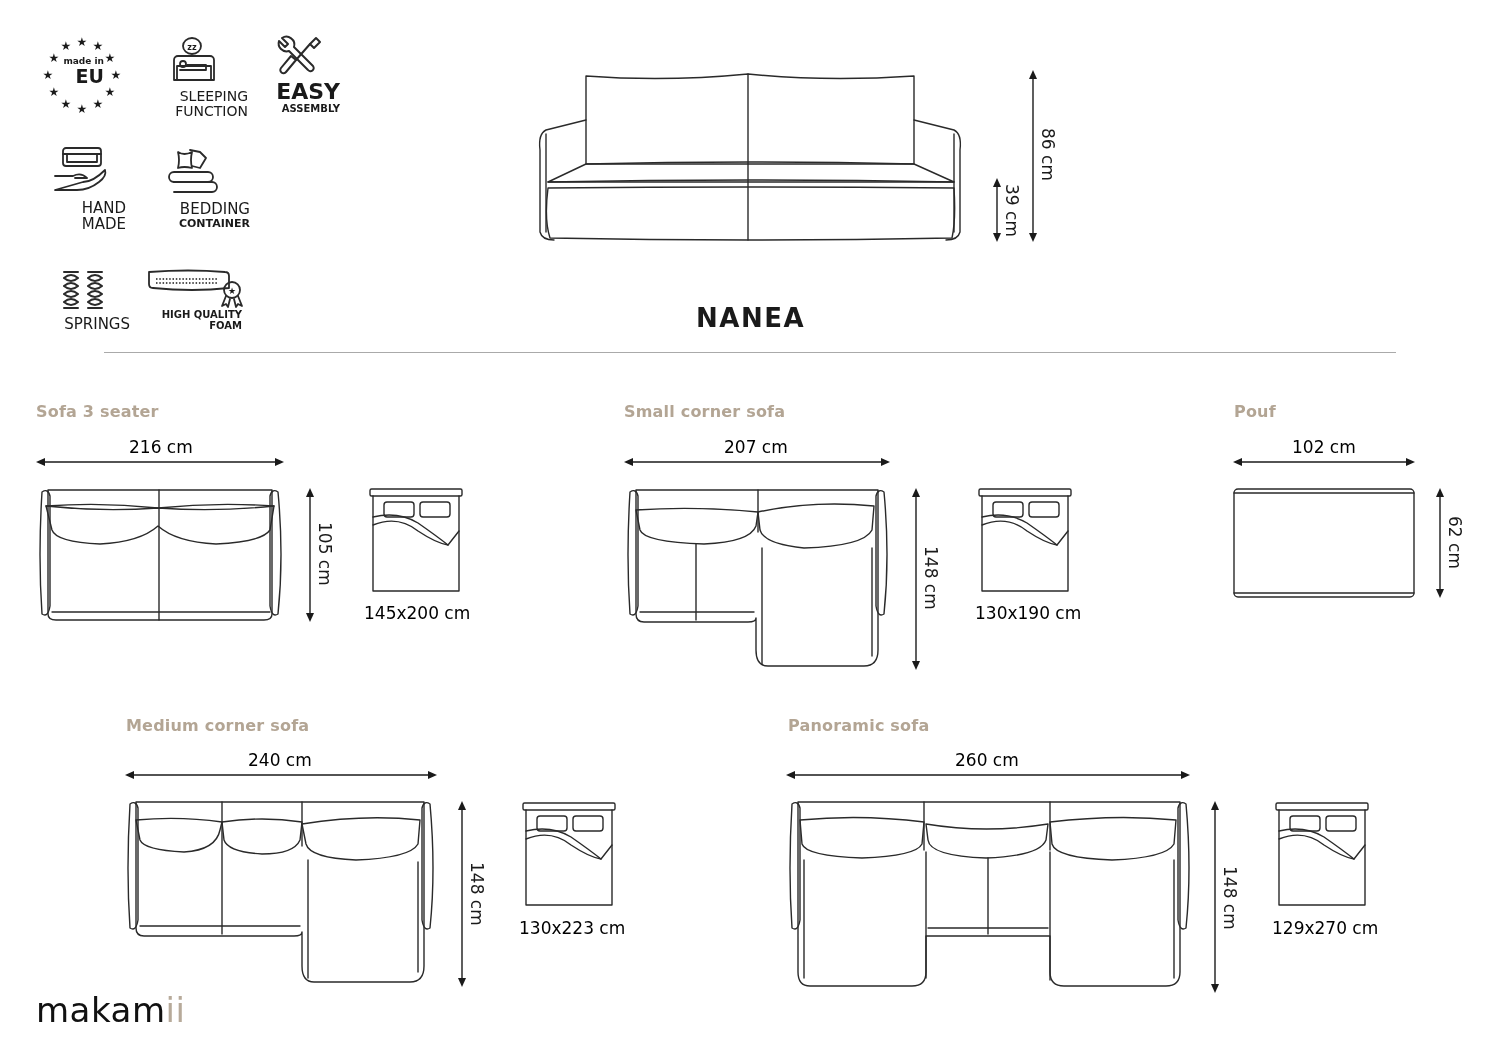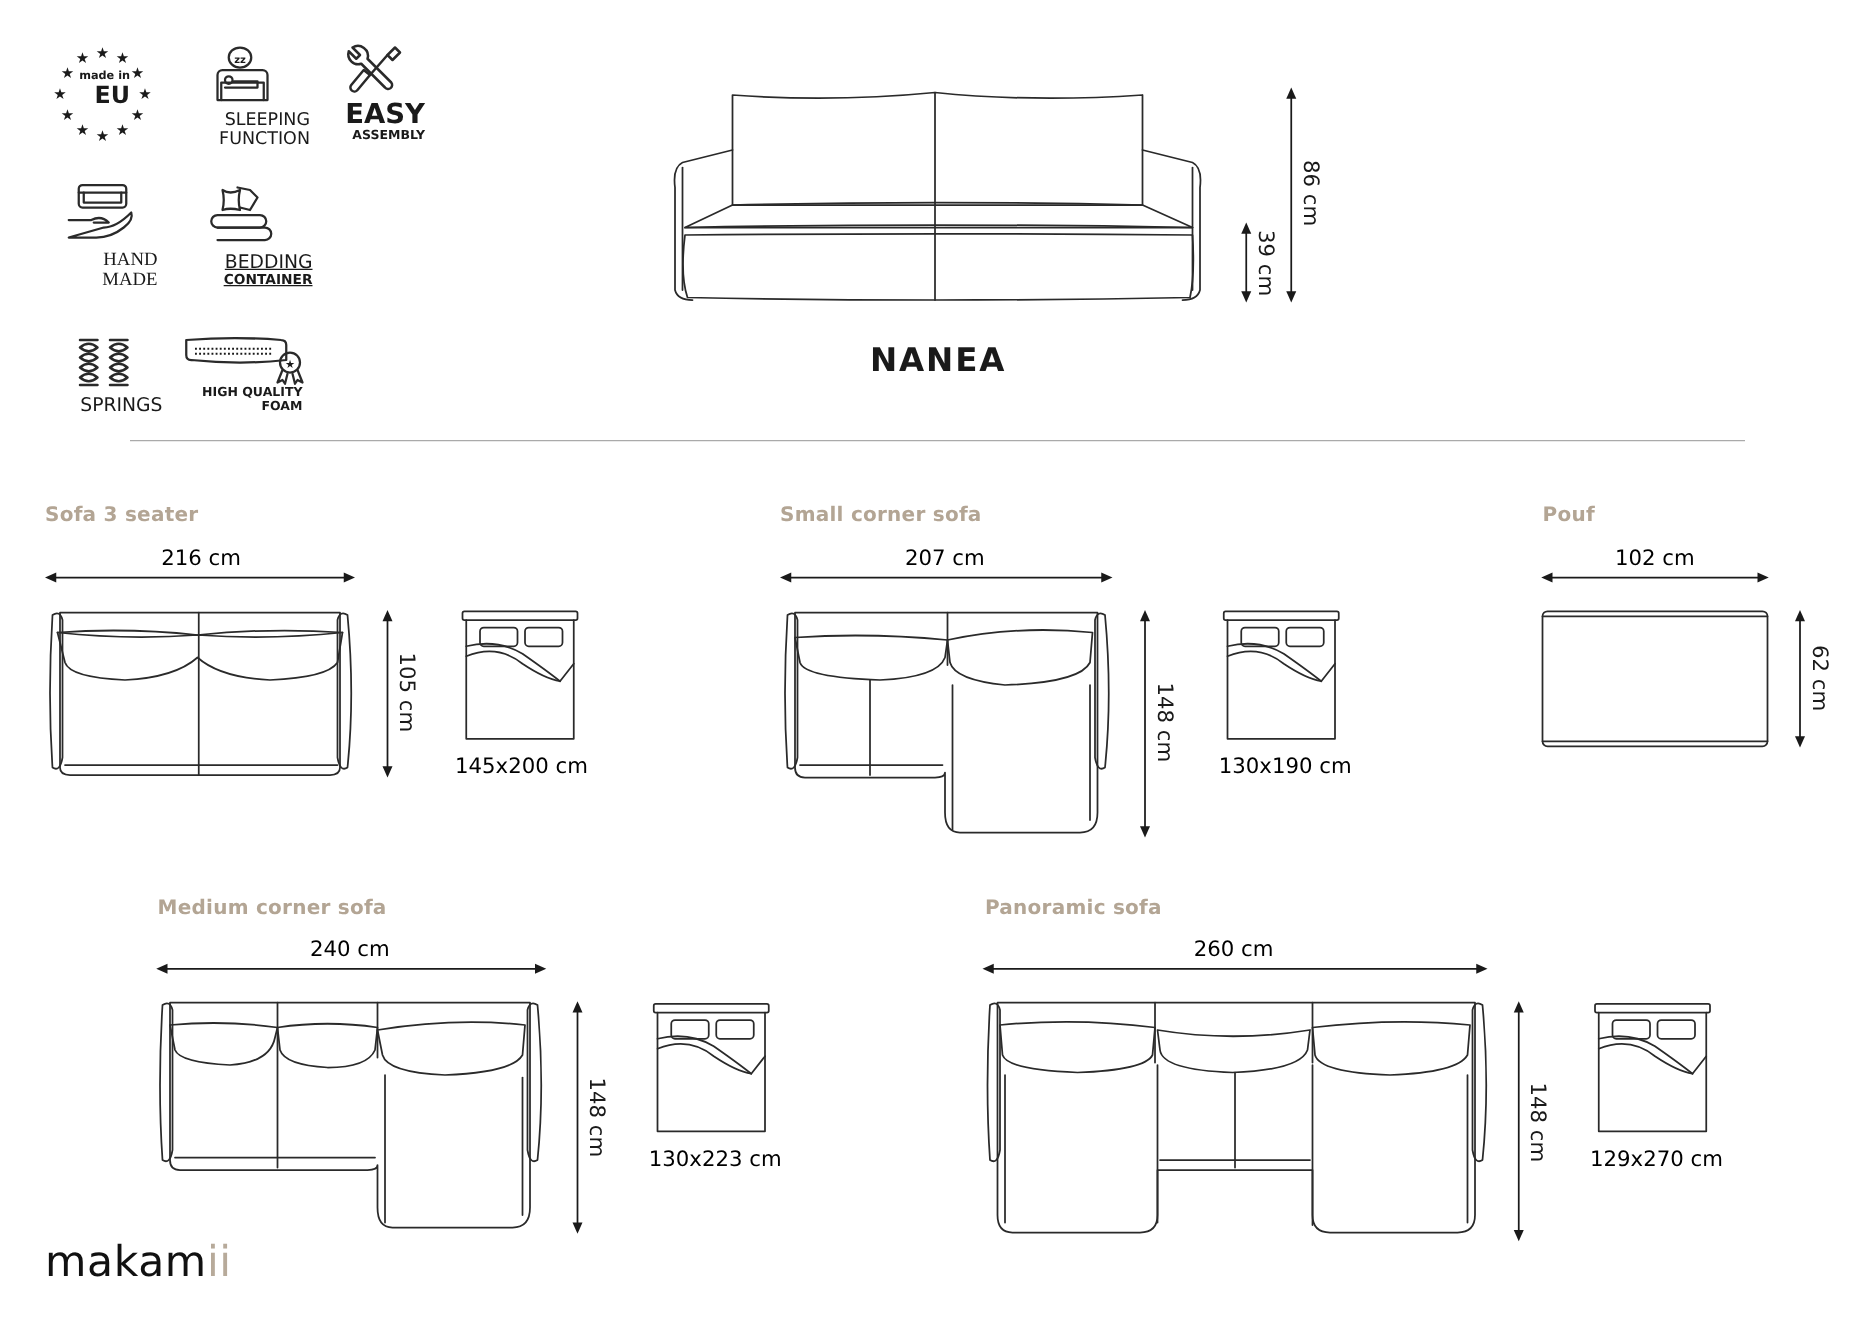--- a/index.html
+++ b/index.html
@@ -1,21 +1,21 @@
 <!DOCTYPE html>
 <html><head>
 <meta charset="utf-8">
 <style>
   html,body{margin:0;padding:0;background:#fff;}
   #root{position:relative;width:1500px;height:1061px;background:#fff;overflow:hidden;font-family:"DejaVu Sans","Liberation Sans",sans-serif;color:#1a1a1a;}
   .feat-label{position:absolute;text-align:right;font-family:"DejaVu Sans",sans-serif;line-height:1.05;color:#1a1a1a;}
   .sec-title{position:absolute;font-family:"DejaVu Sans",sans-serif;font-size:16px;color:#b3a594;font-weight:bold;letter-spacing:0.2px;}
   .dim{position:absolute;font-family:"DejaVu Sans",sans-serif;font-size:17px;color:#000000;white-space:nowrap;}
   .dimv{position:absolute;font-family:"DejaVu Sans",sans-serif;font-size:17px;color:#1a1a1a;white-space:nowrap;transform:rotate(90deg);transform-origin:left top;}
-  .title{position:absolute;font-family:"DejaVu Sans",sans-serif;font-size:26px;font-weight:bold;letter-spacing:1.5px;color:#1a1a1a;}
+  .title{position:absolute;font-family:"DejaVu Sans",sans-serif;font-size:26px;font-weight:bold;letter-spacing:1.5px;color:#1a1a1a;margin-top:29px;}
   .logo{position:absolute;font-family:"DejaVu Sans",sans-serif;font-size:34px;letter-spacing:0.5px;color:#111;}
   .logo .ii{color:#b7aa9a;}
   svg{position:absolute;overflow:visible;}
   .ln{fill:none;stroke:#2a2a2a;stroke-width:1.4;stroke-linejoin:round;stroke-linecap:round;}
   .ar{fill:#1a1a1a;}
 </style>
 </head>
 <body>
 
 <div id="root">
@@ -66,34 +66,34 @@
   <div class="feat-label" style="left:258px;top:104px;width:82px;font-size:10px;font-weight:bold;">ASSEMBLY</div>
 
   <svg style="left:53px;top:146px" width="58" height="48" viewBox="0 0 58 48">
     <g class="ln" style="stroke-width:1.8">
       <rect x="10" y="2" width="38" height="18" rx="3"></rect>
       <path d="M10 8 H48"></path>
       <path d="M14 8 V16 H44 V8"></path>
       <path d="M2 30 H20 q8-4 14 2 H22 M30 36 q10 0 22-12 q2 6-6 12 q-10 8-22 8 H2 Z"></path>
     </g>
   </svg>
-  <div class="feat-label" style="left:36px;top:201px;width:90px;font-size:15px;font-family:Liberation Serif, serif;">
+  <div class="feat-label" style="left:36px;top:201px;width:90px;font-size:15px;">
     <div>HAND</div>
     <div>MADE</div>
   </div>
 
   <svg style="left:168px;top:148px" width="52" height="46" viewBox="0 0 52 46">
     <g class="ln" style="stroke-width:1.8">
       <path d="M10 4 q6 4 14 0 q-2 8 0 16 q-8 -2 -14 0 q2-8 0-16 Z"></path>
       <path d="M22 2 l10 2 l6 6 l-6 10 l-8 -2"></path>
       <path d="M6 24 H40 a5 5 0 0 1 0 10 H6 a5 5 0 0 1 0-10 Z"></path>
       <path d="M6 34 H44 a5 5 0 0 1 0 10 H6"></path>
     </g>
   </svg>
-  <div class="feat-label" style="left:138px;top:202px;width:112px;text-decoration:underline;">
+  <div class="feat-label" style="left:138px;top:202px;width:112px;">
     <div style="font-size:15px;">BEDDING</div>
     <div style="font-size:11px;font-weight:bold;">CONTAINER</div>
   </div>
 
   <svg style="left:60px;top:268px" width="48" height="44" viewBox="0 0 48 44">
     <g class="ln" style="stroke-width:2">
       <path d="M4 4 h14 M4 10 q7-6 14 0 q-7 6-14 0 M4 18 q7-6 14 0 q-7 6-14 0 M4 26 q7-6 14 0 q-7 6-14 0 M4 34 q7-6 14 0 q-7 6-14 0 M4 40 h14"></path>
       <path d="M28 4 h14 M28 10 q7-6 14 0 q-7 6-14 0 M28 18 q7-6 14 0 q-7 6-14 0 M28 26 q7-6 14 0 q-7 6-14 0 M28 34 q7-6 14 0 q-7 6-14 0 M28 40 h14"></path>
     </g>
   </svg>

